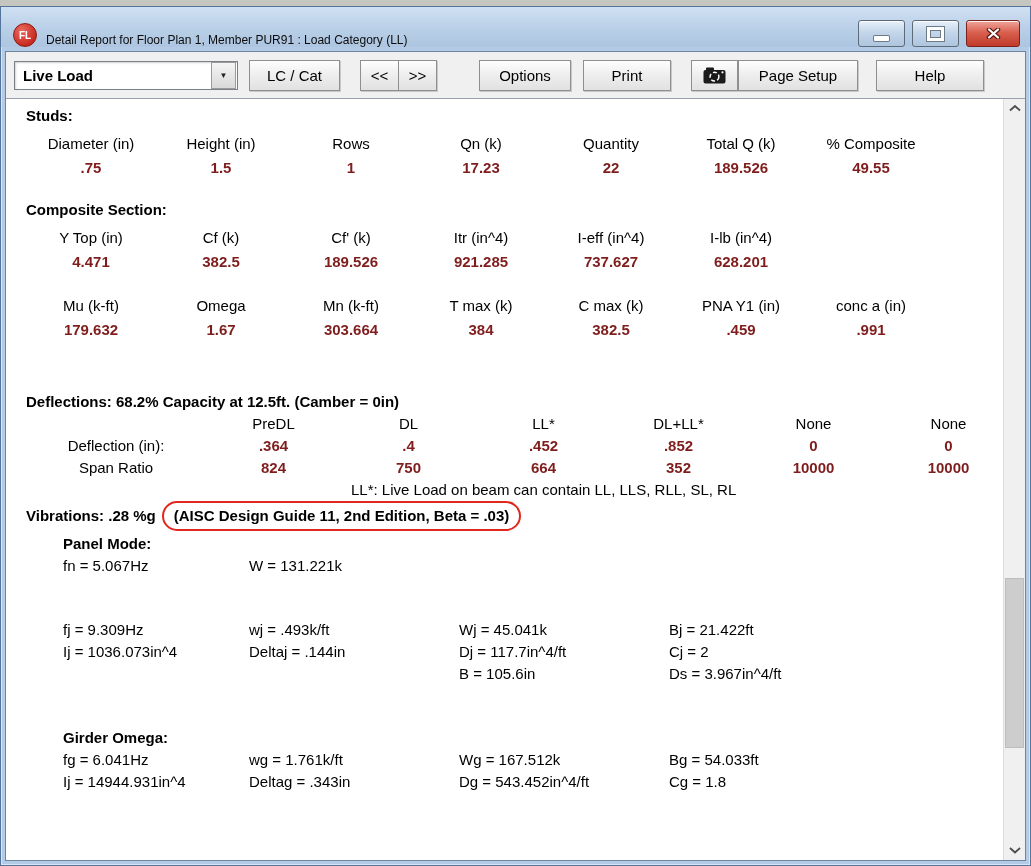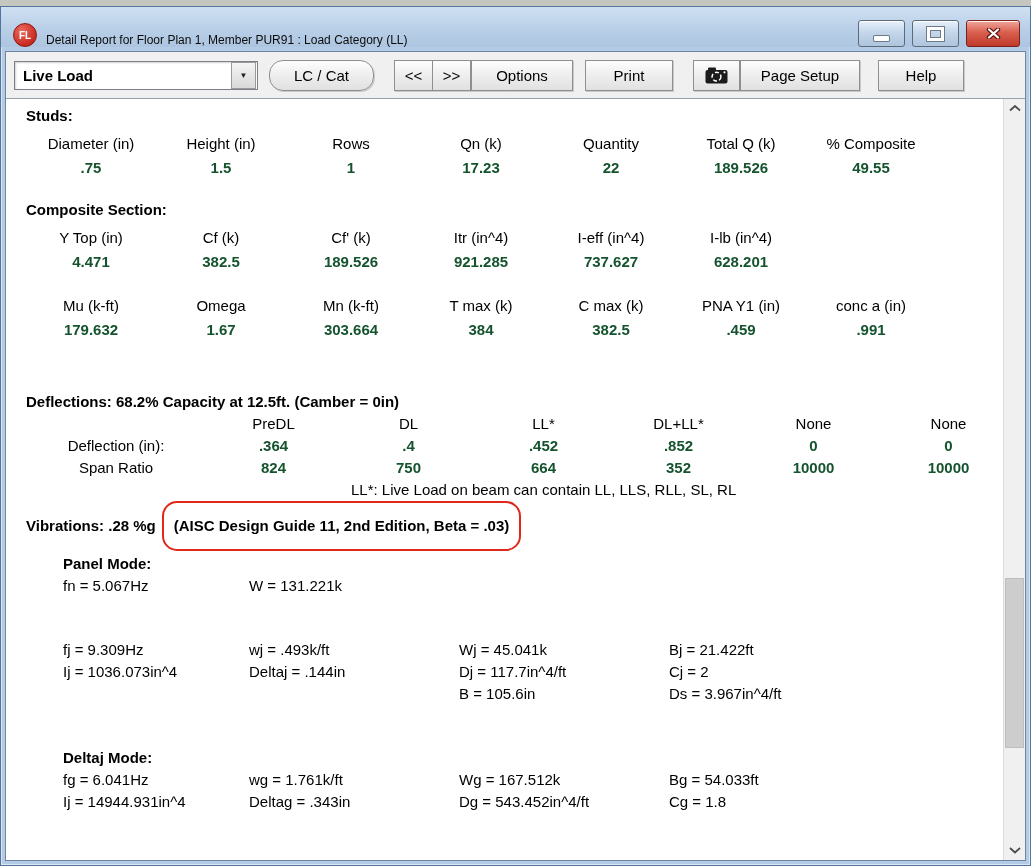--- a/index.html
+++ b/index.html
@@ -25,55 +25,55 @@
            display:flex;align-items:center;justify-content:center;}
   .win-btn.close{width:52px;border-color:#7a211a;
            background:linear-gradient(#f0a69d,#d9604f 45%,#c13a2b);}
   .min-glyph{width:15px;height:5px;background:#fff;border-radius:1px;box-shadow:0 0 0 1px #6e7a86;margin-top:9px;}
   .max-glyph{width:11px;height:8px;border:3px solid #fff;box-shadow:0 0 0 1px #6e7a86,inset 0 0 0 1px #6e7a86;}
 
   
   .client{position:absolute;left:4px;right:4px;top:44px;bottom:4px;
           background:#f0f0f0;border:1px solid #6f84a0;display:flex;flex-direction:column;}
   .toolbar{height:46px;display:flex;align-items:center;background:#f0f0f0;flex:0 0 auto;}
-  .combo{width:244px;height:29px;margin-left:8px;background:#fff;border:1px solid #7b8087;
+  .combo{width:224px;height:29px;margin-left:8px;background:#fff;border:1px solid #7b8087;
          box-sizing:border-box;display:flex;align-items:center;
          box-shadow:inset 1px 1px 2px rgba(0,0,0,.18);}
   .combo-text{font-weight:bold;font-size:15px;padding-left:8px;flex:1;white-space:nowrap;overflow:hidden;}
   .combo-arrow{width:23px;height:25px;margin:1px;background:linear-gradient(#f4f4f4,#d9d9d9);
                border:1px solid #9a9a9a;display:flex;align-items:center;justify-content:center;
                font-size:8px;color:#222;}
   .tbtn{height:31px;box-sizing:border-box;background:linear-gradient(#fefefe,#efefef 45%,#e1e1e1);
         border:1px solid #8f8f8f;box-shadow:1px 1px 0 #c9c9c9;font-size:15px;color:#000;
         display:flex;align-items:center;justify-content:center;white-space:nowrap;cursor:default;}
-  .w-lc{width:105px;margin-left:11px;border-radius:14px;}
+  .w-lc{width:91px;margin-left:11px;}
   .w-arr{width:39px;}
   .m-arr1{margin-left:20px;}
-  .w-opt{width:102px;}
+  .w-opt{width:92px;margin-left:42px;}
   .w-print{width:88px;margin-left:12px;}
   .w-cam{width:47px;margin-left:20px;}
   .w-page{width:120px;}
-  .w-help{width:86px;margin-left:18px;}
+  .w-help{width:108px;margin-left:18px;}
 
   
   .content{flex:1;position:relative;background:#fff;border-top:1px solid #98a2ac;overflow:hidden;
            font-size:15px;line-height:22px;color:#000;}
   .body-pad{position:absolute;inset:0 22px 0 0;padding:6px 0 0 20px;overflow:hidden;}
   .bold{font-weight:bold;}
-  .val{color:#14532d;font-weight:bold;}
+  .val{color:#7f1d1d;font-weight:bold;}
   .grid7{display:grid;grid-template-columns:repeat(7,130px);text-align:center;}
   .grid7.hdr{margin-top:6px;}
   .grid7.vals{margin-top:2px;}
   .mt20{margin-top:20px;}
   .mt22{margin-top:22px;}
   .gridD{display:grid;grid-template-columns:180px repeat(6,135px);text-align:center;}
   .defl-title{margin-top:50px;}
   .defl-note{margin-left:325px;}
   .vib-row{display:flex;align-items:center;}
-  .vib-highlight{border:2px solid #e0281c;border-radius:15px;padding:12px 10px;margin-left:6px;font-weight:bold;}
+  .vib-highlight{border:2px solid #e0281c;border-radius:15px;padding:2px 10px;margin-left:6px;font-weight:bold;}
   .mode{margin-left:37px;}
   .mode.first{margin-top:2px;}
   .mode.gap{margin-top:42px;}
   .mode-grid{display:grid;grid-template-columns:186px 210px 210px 300px;text-align:left;}
 
   
   .scrollbar{position:absolute;top:0;right:0;bottom:0;width:21px;background:#f0f0f0;border-left:1px solid #dcdcdc;}
   .sb-btn{height:19px;display:flex;align-items:center;justify-content:center;}
   .sb-btn.down{position:absolute;bottom:0;left:0;right:0;}
   .sb-thumb{position:absolute;left:1px;right:1px;top:63%;height:22%;background:#cdcdcd;border:1px solid #bdbdbd;}
@@ -250,21 +250,21 @@
             </div>
             <div class="mode-grid">
               <div></div>
               <div></div>
               <div>B = 105.6in</div>
               <div>Ds = 3.967in^4/ft</div>
             </div>
           </div>
 
           <div class="mode gap">
-            <div class="bold">Deltaj Mode:</div>
+            <div class="bold">Girder Omega:</div>
             <div class="mode-grid">
               <div>fg = 6.041Hz</div>
               <div>wg = 1.761k/ft</div>
               <div>Wg = 167.512k</div>
               <div>Bg = 54.033ft</div>
             </div>
             <div class="mode-grid">
               <div>Ij = 14944.931in^4</div>
               <div>Deltag = .343in</div>
               <div>Dg = 543.452in^4/ft</div>

